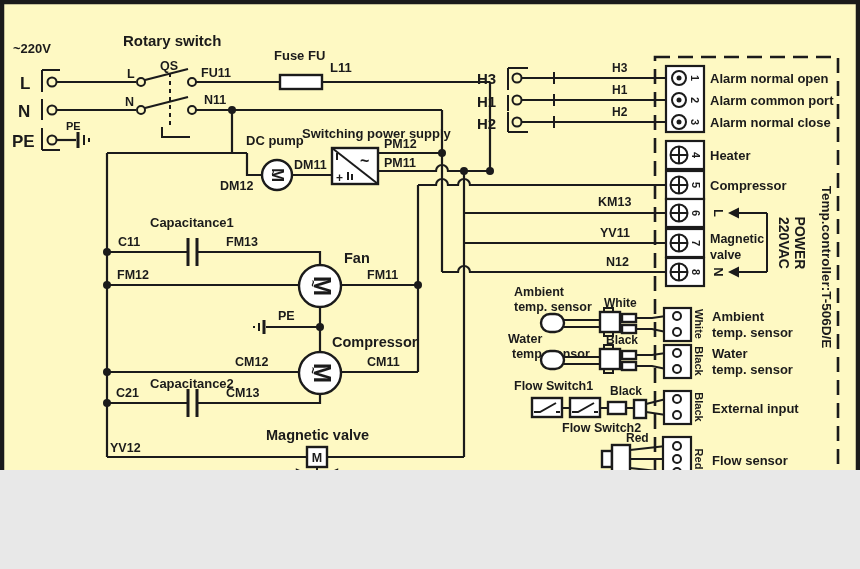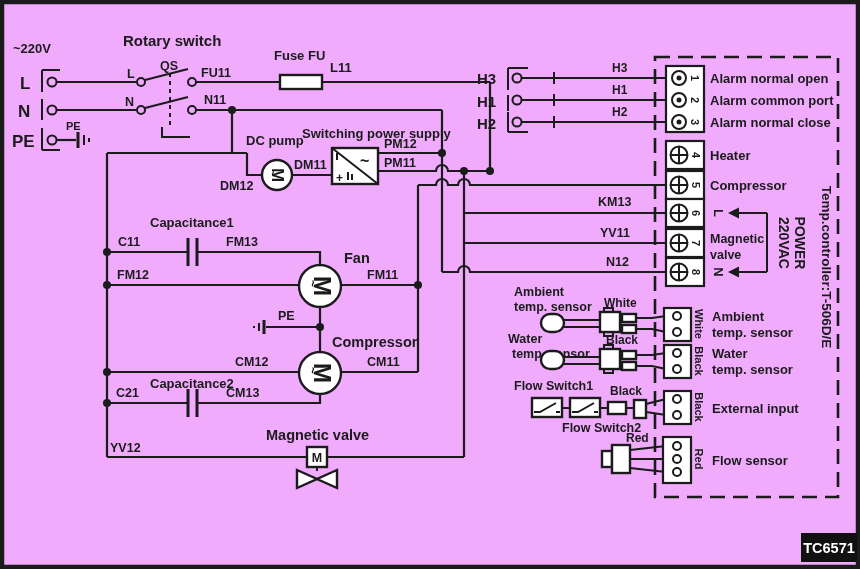--- a/index.html
+++ b/index.html
@@ -1,16 +1,16 @@
 <!DOCTYPE html>
 <html><head>
 <meta charset="utf-8">
 <style>
   html,body{margin:0;padding:0;background:#e8e8e8;}
-  .frame{position:relative;width:860px;height:569px;background:#f0abfc;overflow:hidden;}
+  .frame{position:relative;width:860px;height:470px;background:#fef9c3;overflow:hidden;}
   svg{position:absolute;left:0;top:0;}
   svg text{font-family:"Liberation Sans","DejaVu Sans",sans-serif;font-weight:bold;fill:#1b1b1b;}
   .wire{stroke:#1b1b1b;stroke-width:2.2;fill:none;}
   .thin{stroke:#1b1b1b;stroke-width:2;fill:none;}
   .thick{stroke:#1b1b1b;stroke-width:3;fill:none;}
   .boxln{stroke:#1b1b1b;stroke-width:2.4;fill:#ffffff;}
   .dashbox{stroke:#1b1b1b;stroke-width:2.6;fill:none;stroke-dasharray:15 8;}
   .dot{fill:#1b1b1b;stroke:none;}
   .term{stroke:#1b1b1b;stroke-width:2.2;fill:#ffffff;}
 </style>

